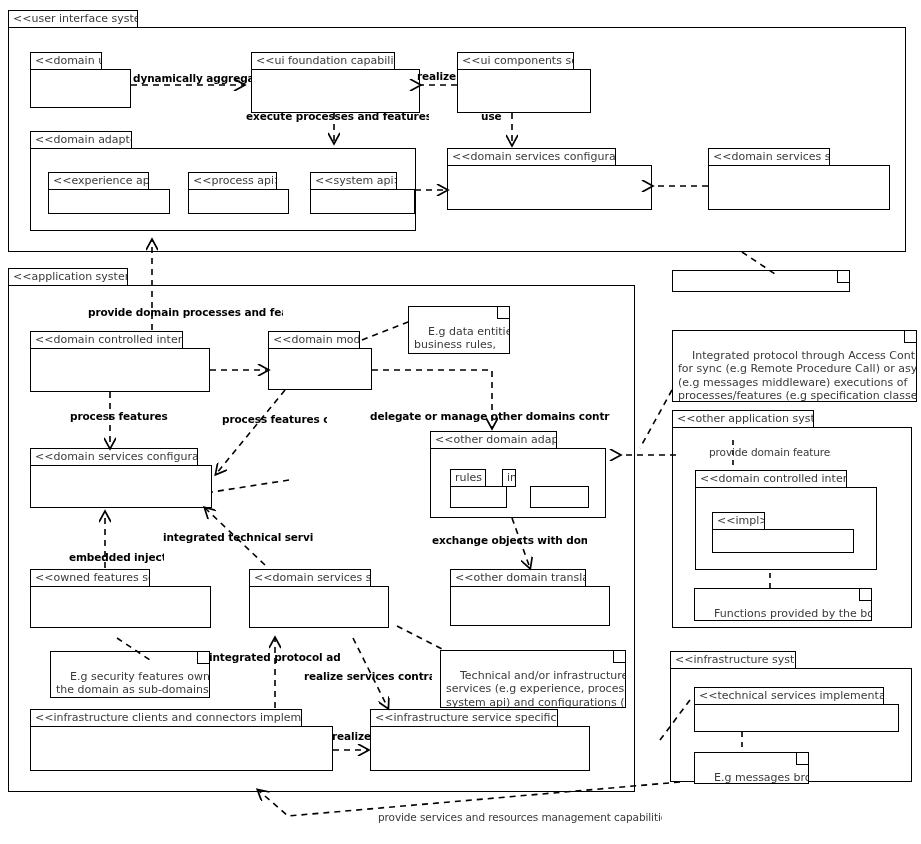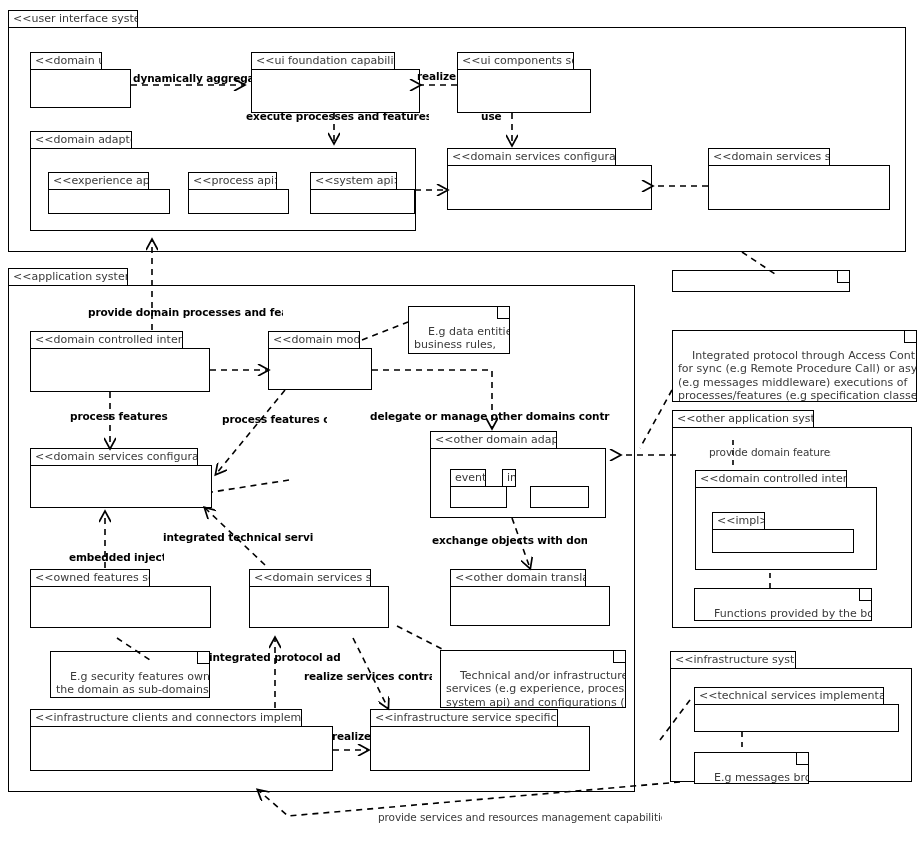--- a/index.html
+++ b/index.html
@@ -257,21 +257,21 @@
     <div class="pkg-body" style="left:30px;top:465px;width:182px;height:43px;"></div>
   </div>
 
 
   <div class="pkg">
     <div class="pkg-tab" style="left:430px;top:431px;width:127px;">&lt;&lt;other domain adapter&gt;</div>
     <div class="pkg-body" style="left:430px;top:448px;width:176px;height:70px;"></div>
   </div>
 
   <div class="pkg">
-    <div class="pkg-tab" style="left:450px;top:469px;width:36px;">event</div>
+    <div class="pkg-tab" style="left:450px;top:469px;width:36px;">rules</div>
     <div class="pkg-body" style="left:450px;top:486px;width:57px;height:22px;"></div>
   </div>
 
   <div class="pkg">
     <div class="pkg-tab" style="left:502px;top:469px;width:14px;text-align:center;">impl</div>
     <div class="pkg-body" style="left:530px;top:486px;width:59px;height:22px;"></div>
   </div>
 
   <div class="pkg">
     <div class="pkg-tab" style="left:450px;top:569px;width:136px;">&lt;&lt;other domain translator&gt;</div>

